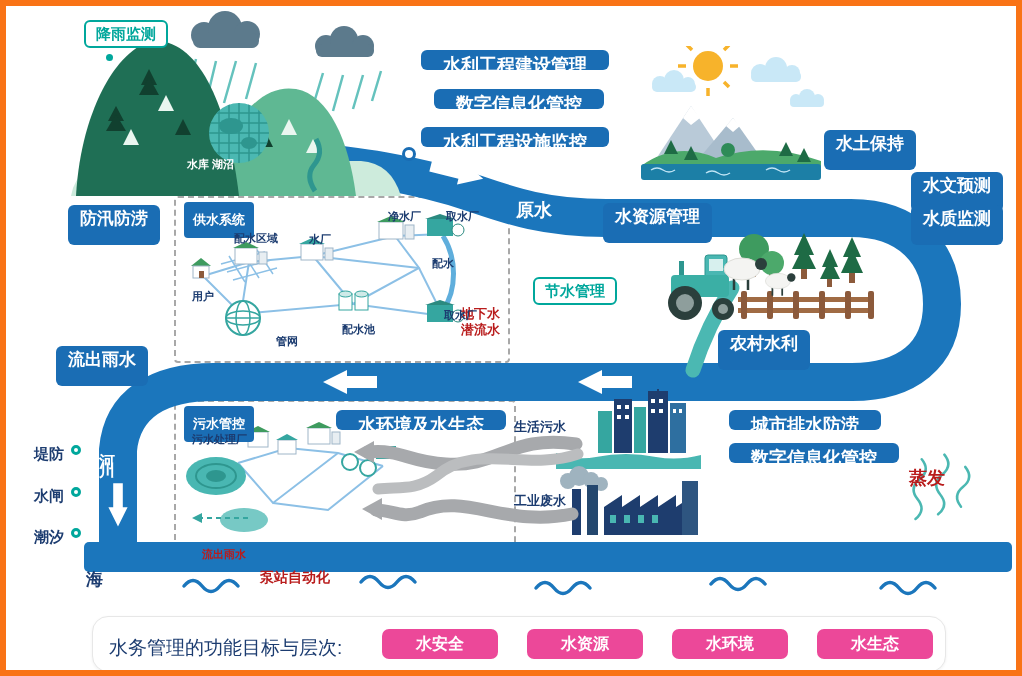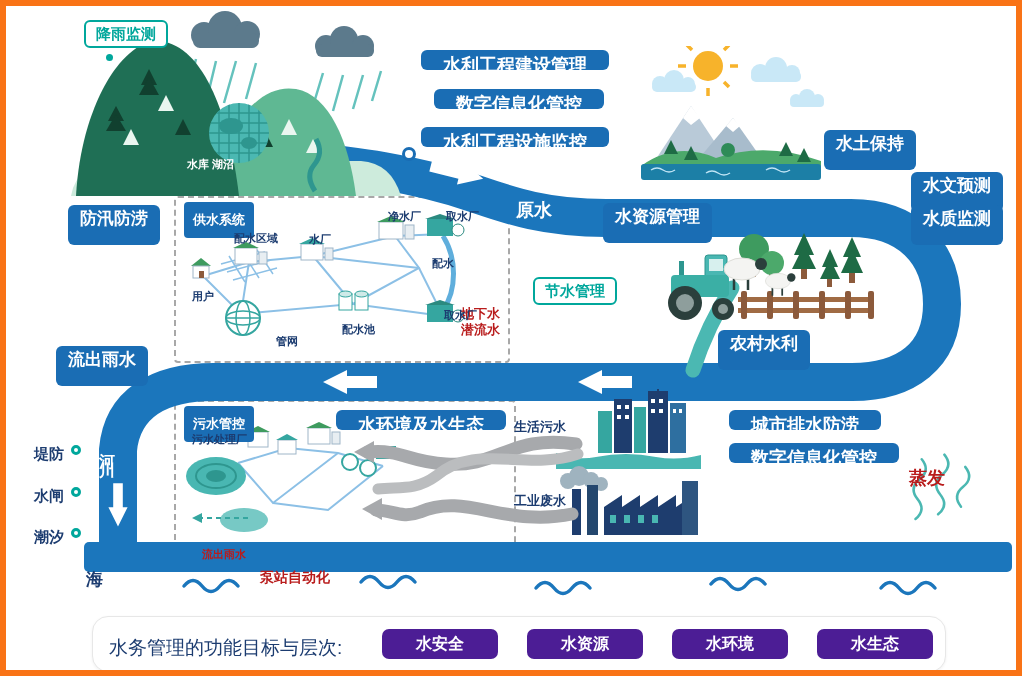--- a/index.html
+++ b/index.html
@@ -53,21 +53,21 @@
     position:absolute;left:86px;top:610px;width:852px;height:54px;
     background:#fff;border:1px solid #E7E7E7;border-radius:16px;
     box-shadow:0 1px 3px rgba(0,0,0,.06);z-index:5;
   }
   .legend-title{
     position:absolute;left:16px;top:4px;line-height:54px;color:#1C3C70;
     font-weight:normal;font-size:19px;white-space:nowrap;
   }
   .legend-btn{
     position:absolute;top:12px;width:116px;height:30px;line-height:30px;
-    background:#4c1d95;color:#fff;font-weight:bold;font-size:16px;
+    background:#ec4899;color:#fff;font-weight:bold;font-size:16px;
     text-align:center;border-radius:7px;
   }
   .mini-dot{position:absolute;width:7px;height:7px;border-radius:50%;background:#00A79C;z-index:6;}
 </style>
 </head>
 <body>
 
 <div class="canvas">
 
   <svg class="layer" style="left:0;top:0;z-index:1" width="1008" height="662" viewBox="0 0 1008 662">

